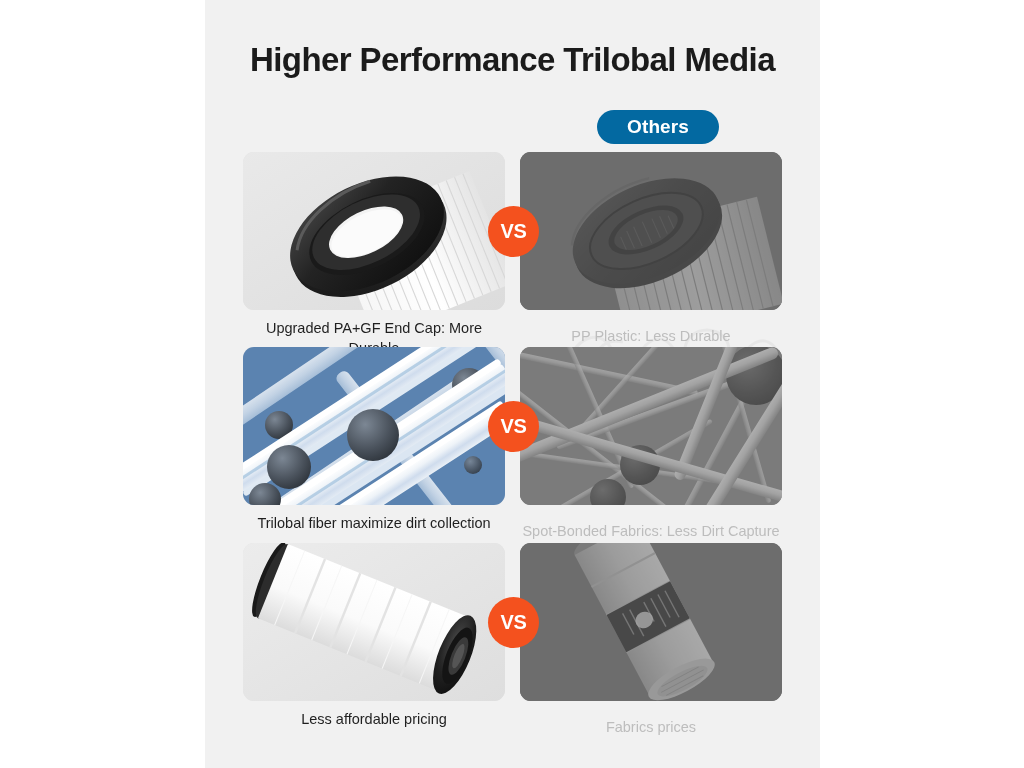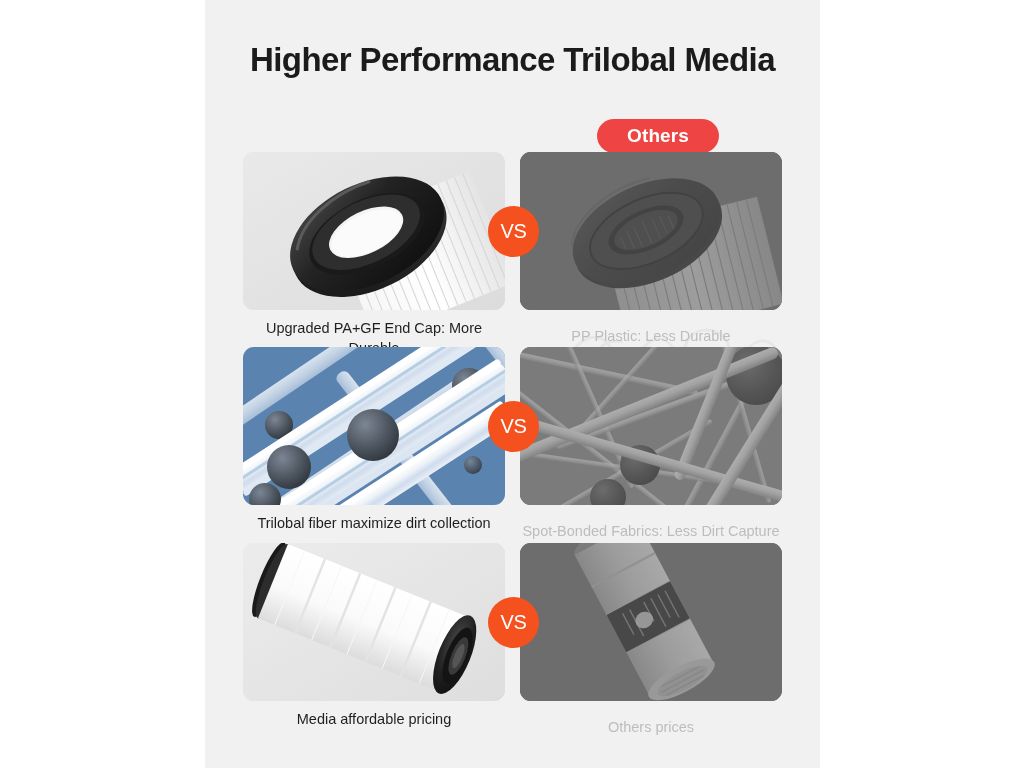--- a/index.html
+++ b/index.html
@@ -79,22 +79,21 @@
   }
   .pill-ours {
     left: 122px;
     width: 110px;
     background: #f4511e;
     margin-top: 44px;
   }
   .pill-others {
     left: 392px;
     width: 122px;
-    background: #ef4444;
-    margin-top: 9px;
+    background: #0369a1;
   }
 
   
   .row {
     position: absolute;
     left: 0;
     width: 615px;
     height: 196px;
   }
   .row-0 { top: 152px; }
@@ -127,21 +126,21 @@
   .vs {
     position: absolute;
     left: 283px;
     top: 54px;
     width: 51px;
     height: 51px;
     border-radius: 50%;
     background: #f4511e;
     color: #fff;
     font-size: 20px;
-    font-weight: 400;
+    font-weight: 700;
     line-height: 51px;
     text-align: center;
     letter-spacing: -0.4px;
     z-index: 5;
   }
 
   
   .cap {
     position: absolute;
     top: 166px;
@@ -550,18 +549,18 @@
                 <path d="M198 55 v48"></path>
                   <path d="M203 58 v42"></path>
                   <path d="M193 58 v42"></path>
               </g>
             </g>
           </svg>
           <div class="veil2"></div>
         </div>
       </div>
 
-      <div class="cap cap-ours">Media affordable pricing</div>
-      <div class="cap cap-others">Others prices</div>
+      <div class="cap cap-ours">Less affordable pricing</div>
+      <div class="cap cap-others">Fabrics prices</div>
     </div>
 
   </div>
 </div>
 
 </body></html>

